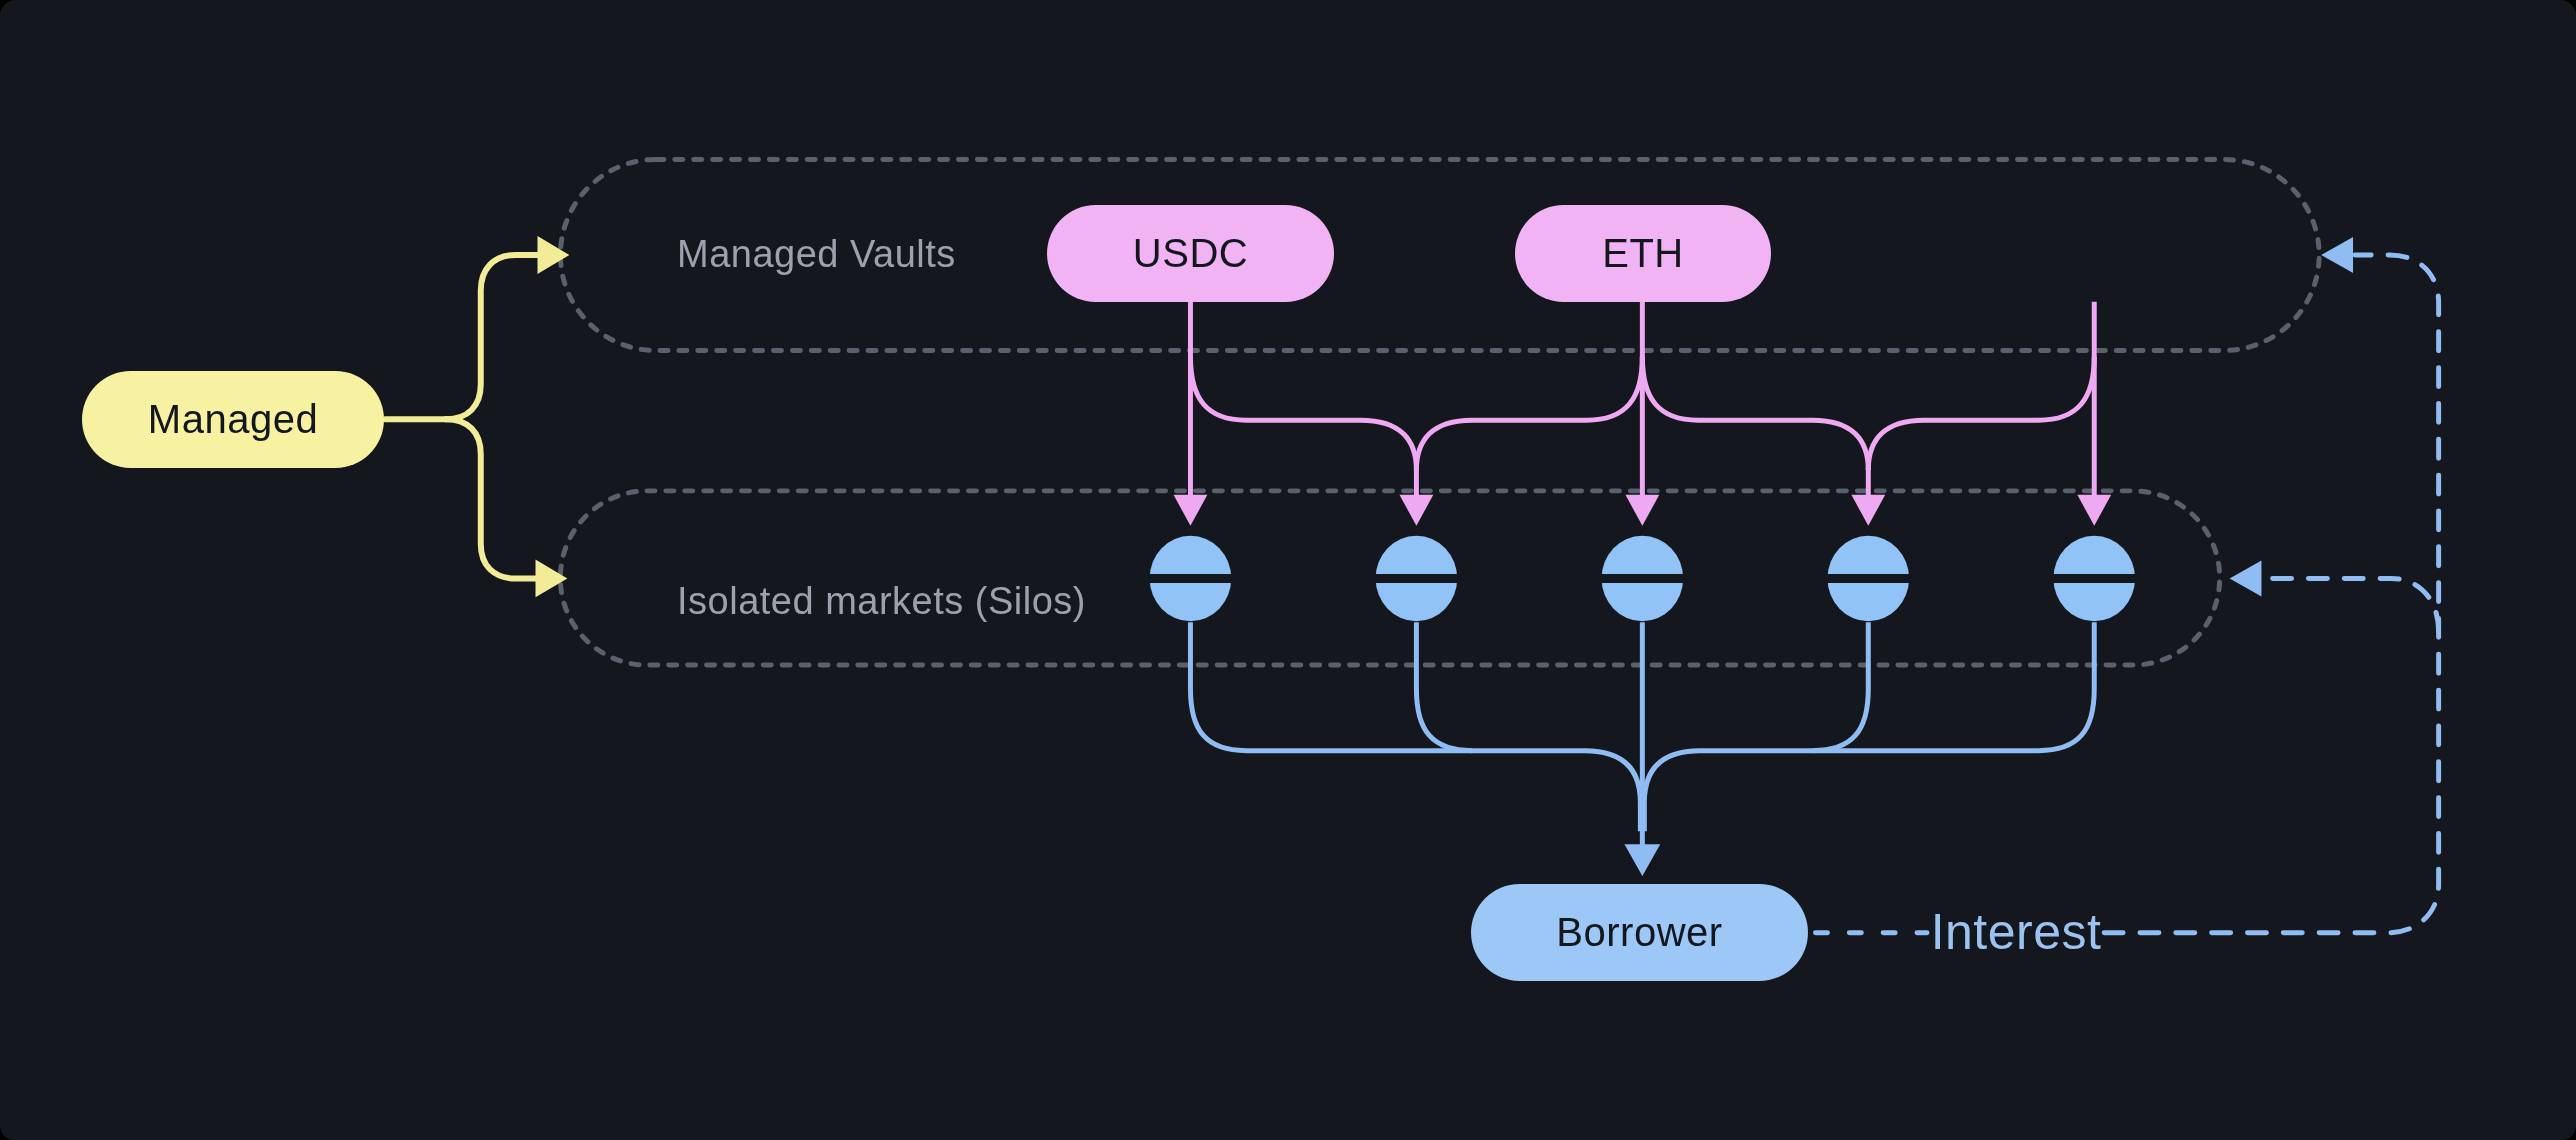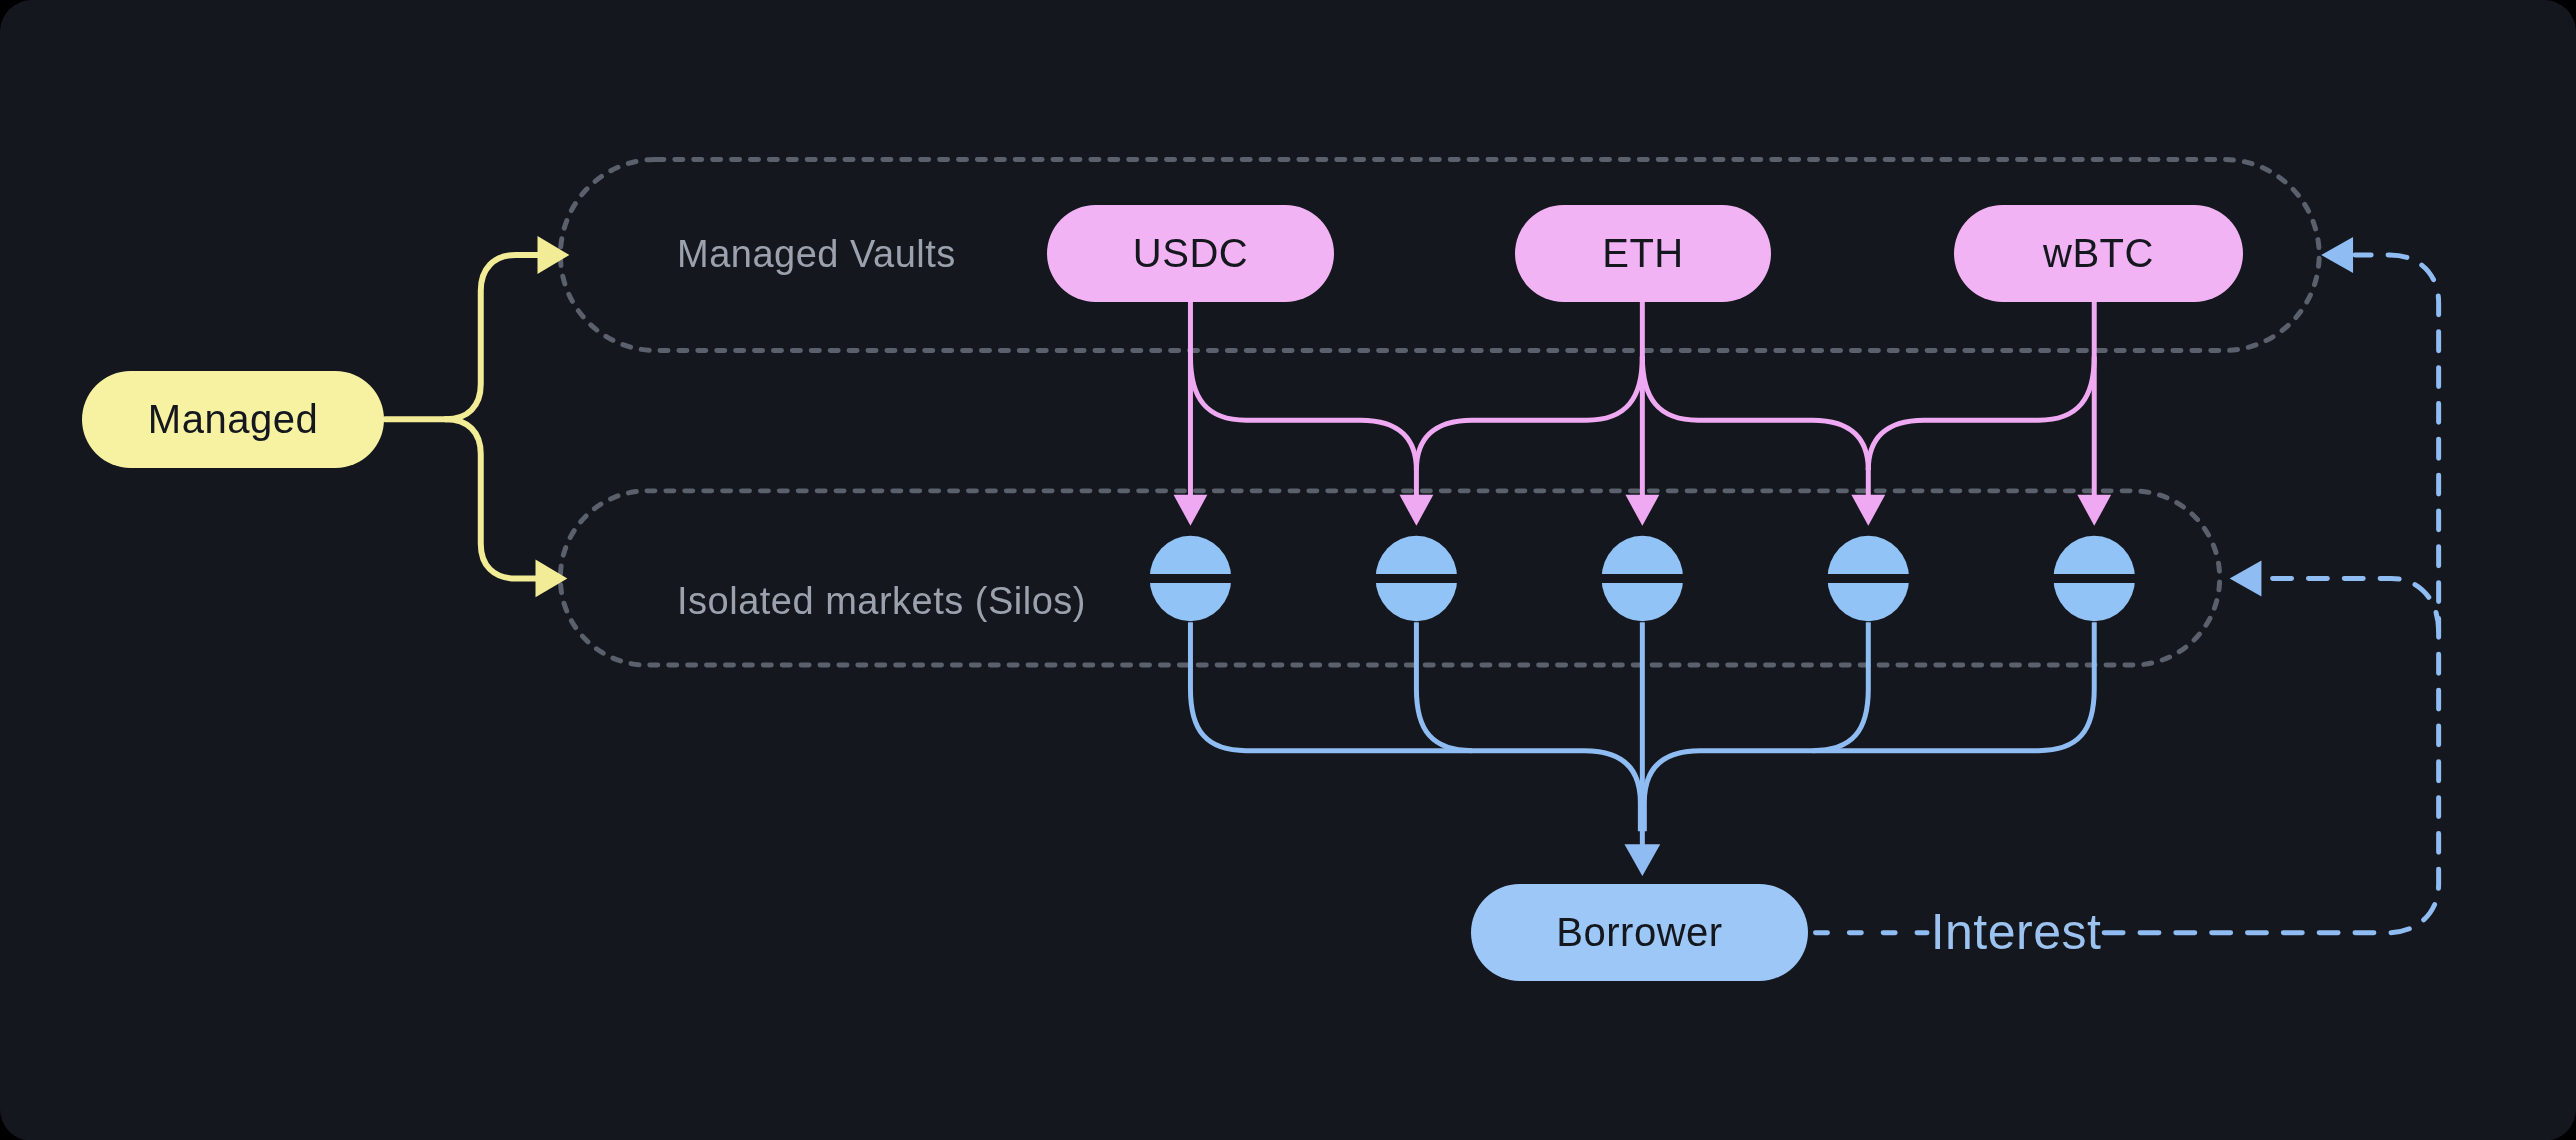--- a/index.html
+++ b/index.html
@@ -1,19 +1,19 @@
 <!DOCTYPE html>
 <html style="--canvas-bg: #000000; --panel-bg: #14171D; --container-border: #5A616D; --container-label: #9BA2AD; --yellow: #F2EC96; --yellow-pill: #F6F2A2; --pink-line: #EFA9F2; --pink-pill: #F2B3F5; --blue-line: #8FBCF2; --blue-pill: #9CC7F6; --blue: #92C3F6; --node-text: #14171D; --interest-text: #9CC3F0;"><head>
 <meta charset="utf-8">
 <style>
   html,body{margin:0;padding:0;background:#000;}
   body{font-family:"Liberation Sans", sans-serif; -webkit-font-smoothing:antialiased;}
   #stage{
     position:relative; width:2576px; height:1141px;
-    background:var(--panel-bg,#14171D); border-radius:32px; overflow:hidden;
+    background:var(--panel-bg,#14171D); border-radius:16px; overflow:hidden;
   }
   svg{position:absolute; inset:0; display:block;}
 
   
   .container-box{fill:none; stroke:var(--container-border); stroke-width:5;
                  stroke-dasharray:8 11; stroke-linecap:round;}
   .yellow-stroke{fill:none; stroke:var(--yellow); stroke-width:6; stroke-linecap:round;}
   .yellow-fill{fill:var(--yellow); stroke:none;}
   .pink-stroke{fill:none; stroke:var(--pink-line); stroke-width:5; stroke-linecap:butt;}
   .pink-fill{fill:var(--pink-line); stroke:none;}
@@ -122,19 +122,18 @@
     </g>
   </svg>
 
   <div class="zone-label" style="left:677px; top:255px;">Managed Vaults</div>
   <div class="zone-label" style="left:677px; top:578px;margin-top:24px;">Isolated markets (Silos)</div>
 
   <div class="pill pill-yellow" style="left:82px; top:371px; width:302px;">Managed</div>
 
   <div class="pill pill-pink" style="left:1047px; top:205px; width:287px;">USDC</div>
   <div class="pill pill-pink" style="left:1515px; top:205px; width:256px;">ETH</div>
-  <div class="pill pill-pink" style="left:1954px; top:205px; width:289px;">wBTC</div>
 
   <div class="pill pill-blue" style="left:1471px; top:884px; width:337px;">Borrower</div>
 
   <div class="interest-label" style="left:2016px; top:933px;">Interest</div>
 </div>
 
 
 </body></html>

